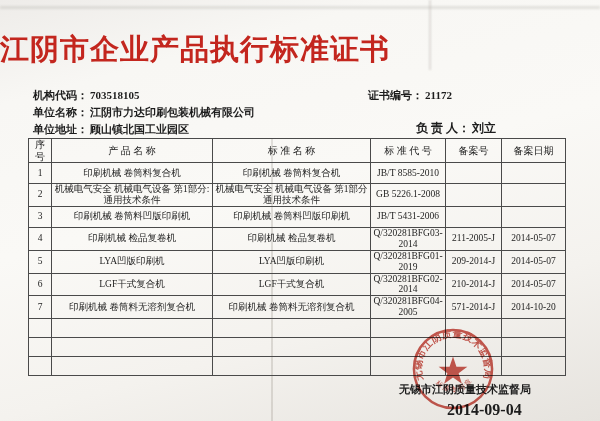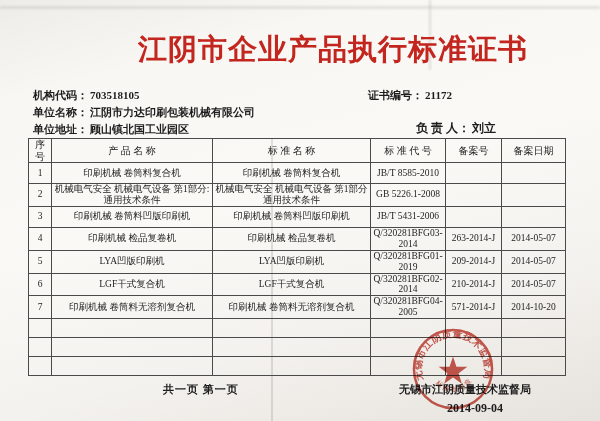--- a/index.html
+++ b/index.html
@@ -17,21 +17,21 @@
   .crease { position: absolute; pointer-events: none; }
   .crease-v1 { left: 271px; top: 138px; width: 2px; height: 283px;
     background: linear-gradient(180deg, rgba(165,160,152,0.30), rgba(185,180,172,0.45)); filter: blur(0.6px); }
   .crease-v2 { left: 429px; top: 0; width: 2px; height: 70px;
     background: rgba(175,170,162,0.35); filter: blur(0.8px); }
   .crease-h1 { left: 0; top: 6px; width: 600px; height: 3px;
     background: rgba(160,158,152,0.25); filter: blur(1px); }
 
   .title {
     position: absolute; left: 0; top: 30px; width: 528px; margin: 0;
-    text-align: right; font-size: 29px; font-weight: bold;
+    text-align: left; font-size: 29px; font-weight: bold;
     letter-spacing: 1px; color: #c3261e;
   }
   .info-line { position: absolute; font-size: 11px; font-weight: bold; white-space: nowrap; }
   .il-1 { left: 33px;  top: 88px; }
   .il-2 { left: 368px; top: 88px; }
   .il-3 { left: 33px;  top: 105px; }
   .il-4 { left: 33px;  top: 122px; }
   .il-5 { left: 368px; top: 120px; font-size: 12px; margin-left: 48px; }
   .info-line .lbl { margin-right: 2px; text-align: right; }
 
@@ -46,21 +46,21 @@
   }
   table.std-table thead tr { height: 15px; margin-top: 9px; }
   table.std-table th { font-size: 10px; font-weight: normal; }
   table.std-table tbody tr { height: 21px; }
   table.std-table tbody tr.empty-row { height: 19px; }
   table.std-table td { font-size: 9.5px; }
   td.c-no { font-size: 10px; }
 
   .footer-pages { position: absolute; left: 163px; top: 382px; font-size: 11px; font-weight: bold; letter-spacing: 1px; }
   .footer-authority { position: absolute; left: 399px; top: 382px; font-size: 11px; font-weight: bold; }
-  .footer-date { position: absolute; left: 447px; top: 401px; font-size: 12px; font-weight: bold; }
+  .footer-date { position: absolute; left: 447px; top: 401px; font-size: 16px; font-weight: bold; }
 
   .stamp {
     position: absolute; left: 411px; top: 327px; width: 84px; height: 84px;
     opacity: 0.82; mix-blend-mode: multiply; pointer-events: none;
   }
   .stamp svg { width: 100%; height: 100%; }
   .stamp-arc { font-size: 11.5px; letter-spacing: 0.5px; font-weight: bold; }
   .stamp-bottom { font-size: 8.5px; letter-spacing: 2px; }
 </style>
 </head>
@@ -132,21 +132,21 @@
       <td class="c-std">印刷机械 卷筒料凹版印刷机</td>
       <td class="c-code">JB/T 5431-2006</td>
       <td class="c-rec"></td>
       <td class="c-date"></td>
     </tr>
         <tr>
       <td class="c-no">4</td>
       <td class="c-prod">印刷机械 检品复卷机</td>
       <td class="c-std">印刷机械 检品复卷机</td>
       <td class="c-code">Q/320281BFG03-2014</td>
-      <td class="c-rec">263-2014-J</td>
+      <td class="c-rec">211-2005-J</td>
       <td class="c-date">2014-05-07</td>
     </tr>
         <tr>
       <td class="c-no">5</td>
       <td class="c-prod">LYA凹版印刷机</td>
       <td class="c-std">LYA凹版印刷机</td>
       <td class="c-code">Q/320281BFG01-2019</td>
       <td class="c-rec">209-2014-J</td>
       <td class="c-date">2014-05-07</td>
     </tr>
@@ -186,21 +186,20 @@
       <td class="c-no"></td>
       <td class="c-prod"></td>
       <td class="c-std"></td>
       <td class="c-code"></td>
       <td class="c-rec"></td>
       <td class="c-date"></td>
     </tr>
       </tbody>
   </table>
 
-  <div class="footer-pages">共一页  第一页</div>
   <div class="footer-authority">无锡市江阴质量技术监督局</div>
   <div class="footer-date">2014-09-04</div>
 
   <div class="stamp">
     <svg viewBox="0 0 100 100">
       <circle cx="50" cy="50" r="46.5" fill="none" stroke="#c0372c" stroke-width="3"></circle>
       <path id="arcTop" d="M 14.3 63.0 A 38 38 0 1 1 85.7 63.0" fill="none"></path>
       <path id="arcBottom" d="M 27.9 65.5 A 27 27 0 0 0 72.1 65.5" fill="none"></path>
       <text class="stamp-arc" fill="#c0372c">
         <textPath href="#arcTop" startOffset="0">无锡市江阴质量技术监督局</textPath>

